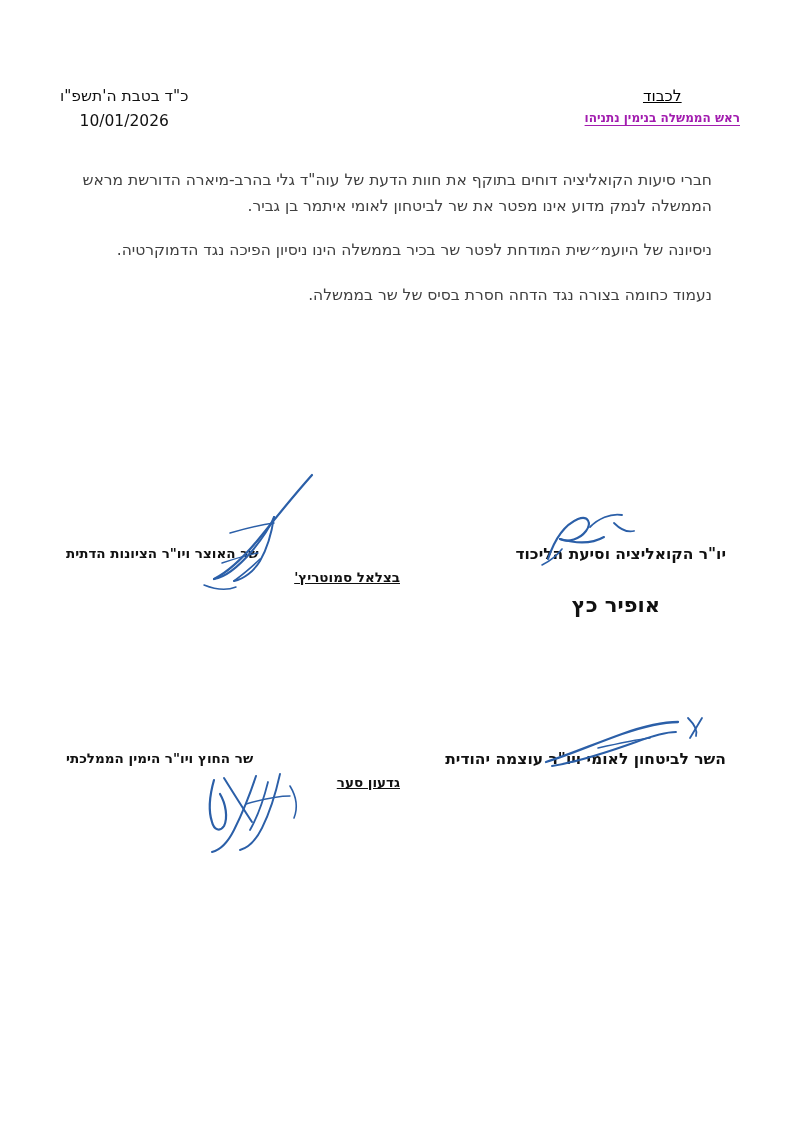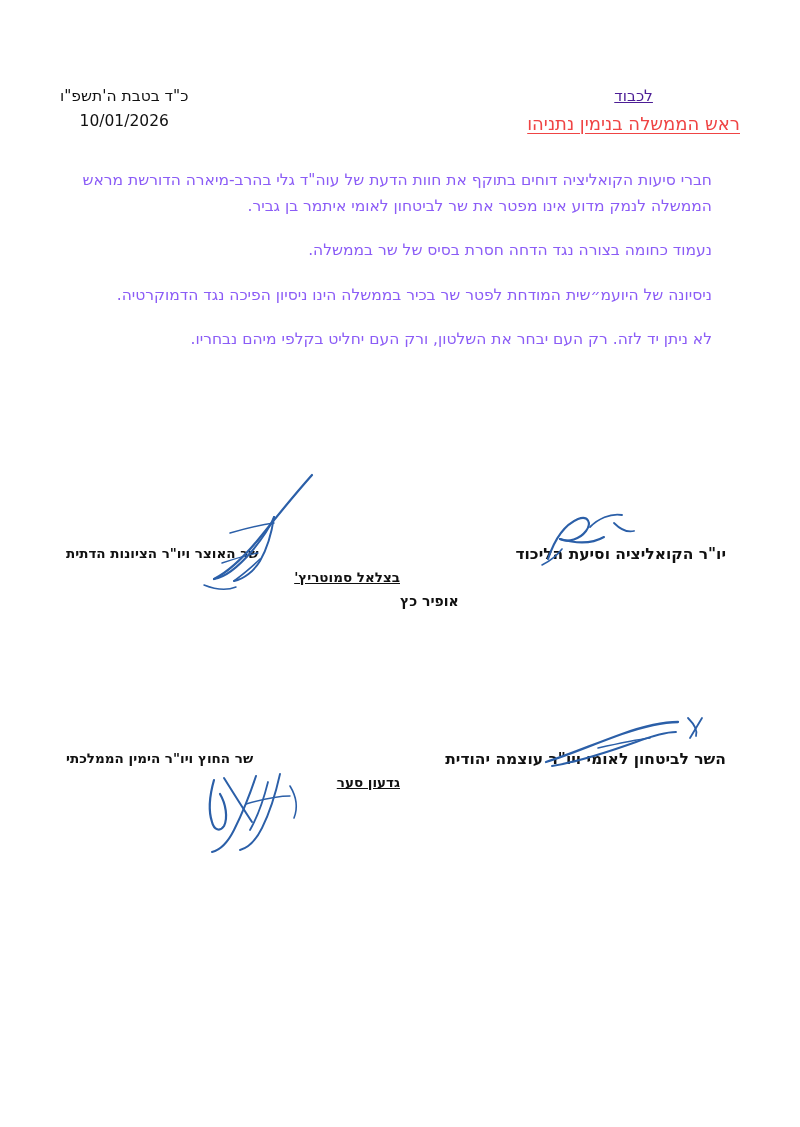--- a/index.html
+++ b/index.html
@@ -42,46 +42,46 @@
   .addressee {
     position: absolute;
     top: 0;
     right: 0;
     text-align: center;
     direction: rtl;
   }
   .addressee .to {
     font-size: 15.5px;
     line-height: 1.62;
-    color: #4c1d95;
+    color: #000000;
     text-decoration: underline;
   }
   .addressee .name {
-    font-size: 18px;
+    font-size: 12px;
     line-height: 1.62;
-    font-weight: normal;
+    font-weight: bold;
     text-decoration: underline;
     text-underline-offset: 2.5px;
-    color: #ef4444;
+    color: #a21caf;
   }
 
   
   .body-text {
     position: absolute;
     top: 168px;
     right: 62px;
     left: 62px;
     direction: rtl;
     text-align: right;
   }
   .body-text p {
     margin: 0 0 19px 0;
     font-size: 15.5px;
     line-height: 1.65;
-    color: #8b5cf6;
+    color: #404040;
     padding-right: 26px;
   }
 
   
   .signatures {
     position: absolute;
     top: 545px;
     right: 62px;
     left: 62px;
     direction: rtl;
@@ -98,24 +98,24 @@
     height: 205px;
   }
   .sig-cell .role {
     font-size: 15.5px;
     font-weight: bold;
     color: #111;
     text-align: right;
     direction: rtl;
   }
   .sig-cell .person {
-    font-size: 14px;
+    font-size: 21px;
     font-weight: bold;
     color: #111;
-    text-align: left;
+    text-align: right;
     direction: rtl;
     margin-top: 30px;
   }
   
   .col-right .role { padding-right: 12px; }
   .col-right .person { padding-right: 78px; }
   
   .col-left { padding-left: 0; }
   .col-left .role {
     text-align: left;
@@ -159,23 +159,22 @@
       <div>10/01/2026</div>
     </div>
     <div class="addressee">
       <div class="to">לכבוד</div>
       <div class="name">ראש הממשלה בנימין נתניהו</div>
     </div>
   </div>
 
   <div class="body-text">
     <p>חברי סיעות הקואליציה דוחים בתוקף את חוות הדעת של עוה"ד גלי בהרב-מיארה הדורשת מראש הממשלה לנמק מדוע אינו מפטר את שר לביטחון לאומי איתמר בן גביר.</p>
+    <p>ניסיונה של היועמ״שית המודחת לפטר שר בכיר בממשלה הינו ניסיון הפיכה נגד הדמוקרטיה.</p>
     <p>נעמוד כחומה בצורה נגד הדחה חסרת בסיס של שר בממשלה.</p>
-    <p>ניסיונה של היועמ״שית המודחת לפטר שר בכיר בממשלה הינו ניסיון הפיכה נגד הדמוקרטיה.</p>
-    <p>לא ניתן יד לזה. רק העם יבחר את השלטון, ורק העם יחליט בקלפי מיהם נבחריו.</p>
   </div>
 
   <div class="signatures">
 
     <div class="sig-row">
 
       <div class="sig-cell col-right">
         <div class="sig-ink ink-katz">
           <svg class="sig-svg" width="130" height="80" viewBox="0 0 130 80" aria-hidden="true">
             <path d="M18 56 C 24 38, 34 22, 48 16 C 58 12, 62 20, 56 28 C 50 36, 38 40, 30 36" stroke-width="2.1"></path>

